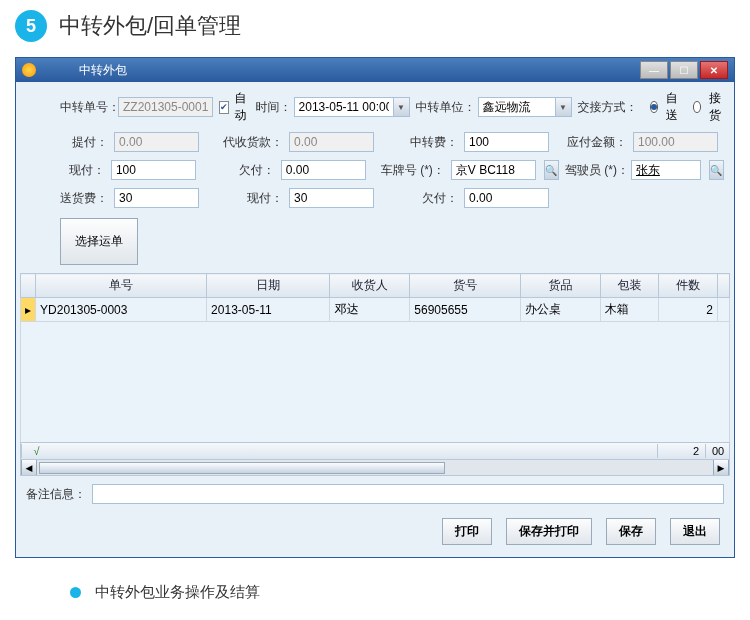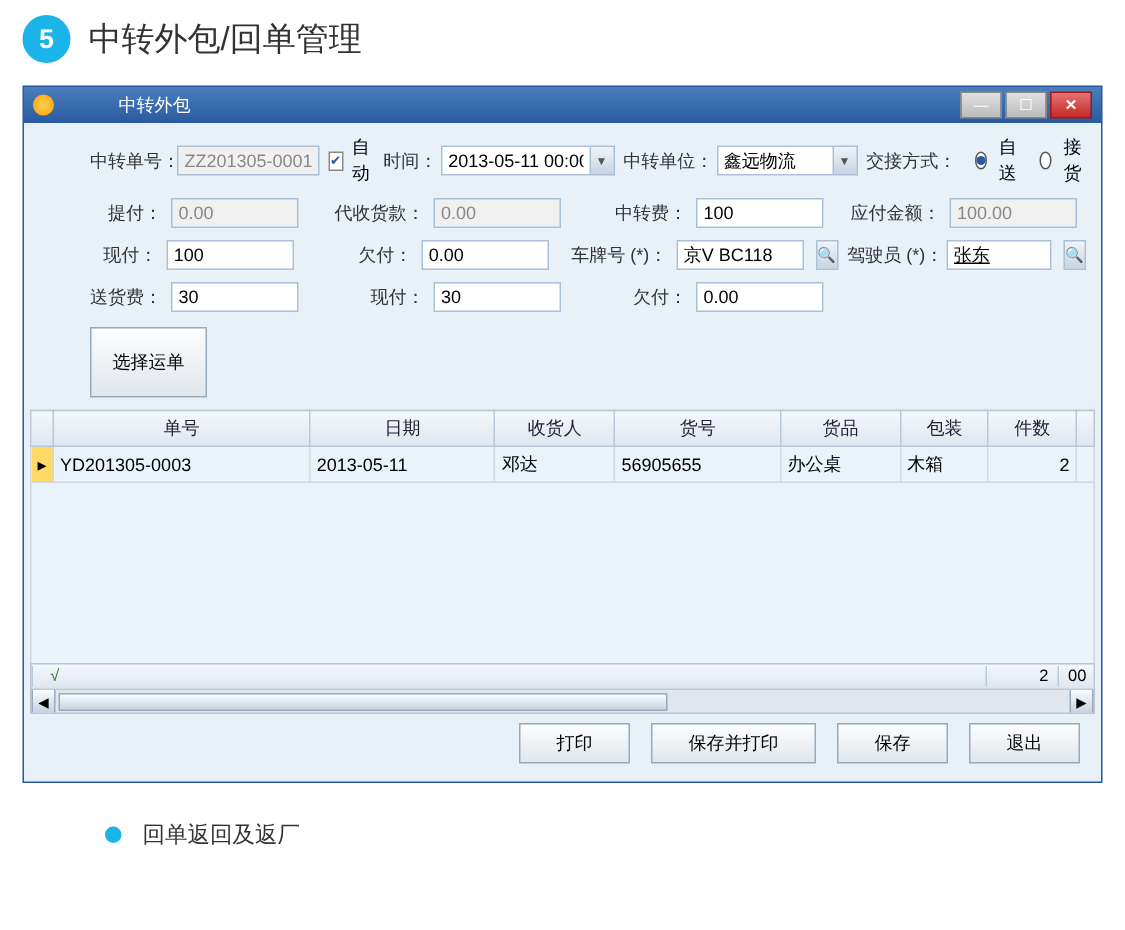--- a/index.html
+++ b/index.html
@@ -38,21 +38,21 @@
 .grid-foot { display:flex; background: linear-gradient(#f5f8fb,#dde6ef); border:1px solid #b8c8d8; font-size:11px; align-items:center; height:18px; }
 .grid-foot .spacer { flex:1; }
 .grid-foot .cell { padding: 1px 6px; border-left:1px solid #b8c8d8; }
 .hscroll { display:flex; height:16px; background:#e0e6ec; border:1px solid #b8c8d8; border-top:none; }
 .hscroll .track { flex:1; display:flex; align-items:center; }
 .hscroll .thumb { width:60%; height:12px; background: linear-gradient(#fafcff,#c7d3df); border:1px solid #9ab; margin-left:2px; }
 .hscroll .arrowb { width:16px; display:flex; align-items:center; justify-content:center; background:linear-gradient(#fafcff,#c7d3df); border-left:1px solid #9ab; border-right:1px solid #9ab; font-size:9px; }
 .remark-row { display:flex; align-items:center; padding:8px 10px; gap:6px; }
 .remark-input { flex:1; background:#fff; border:1px solid #a8c0d8; height:20px; padding:2px 4px; }
 .action-row { display:flex; justify-content:flex-end; gap:14px; padding: 6px 14px 12px; }
-.action-row .btn { padding: 4px 24px; }
+.action-row .btn { padding: 4px 12px; font-weight: bold; }
 .bullets { padding: 25px 40px 20px 70px; }
 .bullet-line { display:flex; align-items:center; margin-bottom:18px; font-size:15px; color:#333; }
 .dot { width:11px; height:11px; border-radius:50%; background:#1bb4e8; margin-right:14px; }
 </style>
 </head>
 <body>
 
 <div class="page-header">
   <div class="circle-num">5</div>
   <div class="page-title">中转外包/回单管理</div>
@@ -166,27 +166,35 @@
     </div>
     <div class="hscroll">
       <div class="arrowb">◀</div>
       <div class="track">
           <div class="thumb"></div>
         </div>
       <div class="arrowb">▶</div>
     </div>
   </div>
 
+  <div class="remark-row">
+    <span class="label">备注信息：</span>
+    <input class="remark-input" value="" style="">
+  </div>
 
   <div class="action-row">
     <button class="btn">打印</button>
     <button class="btn">保存并打印</button>
     <button class="btn">保存</button>
     <button class="btn">退出</button>
   </div>
 </div>
 
 <div class="bullets">
   <div class="bullet-line">
     <span class="dot"></span>
+    <span>中转外包业务操作及结算</span>
+  </div>
+  <div class="bullet-line">
+    <span class="dot"></span>
     <span>回单返回及返厂</span>
   </div>
 </div>
 
 </body></html>

